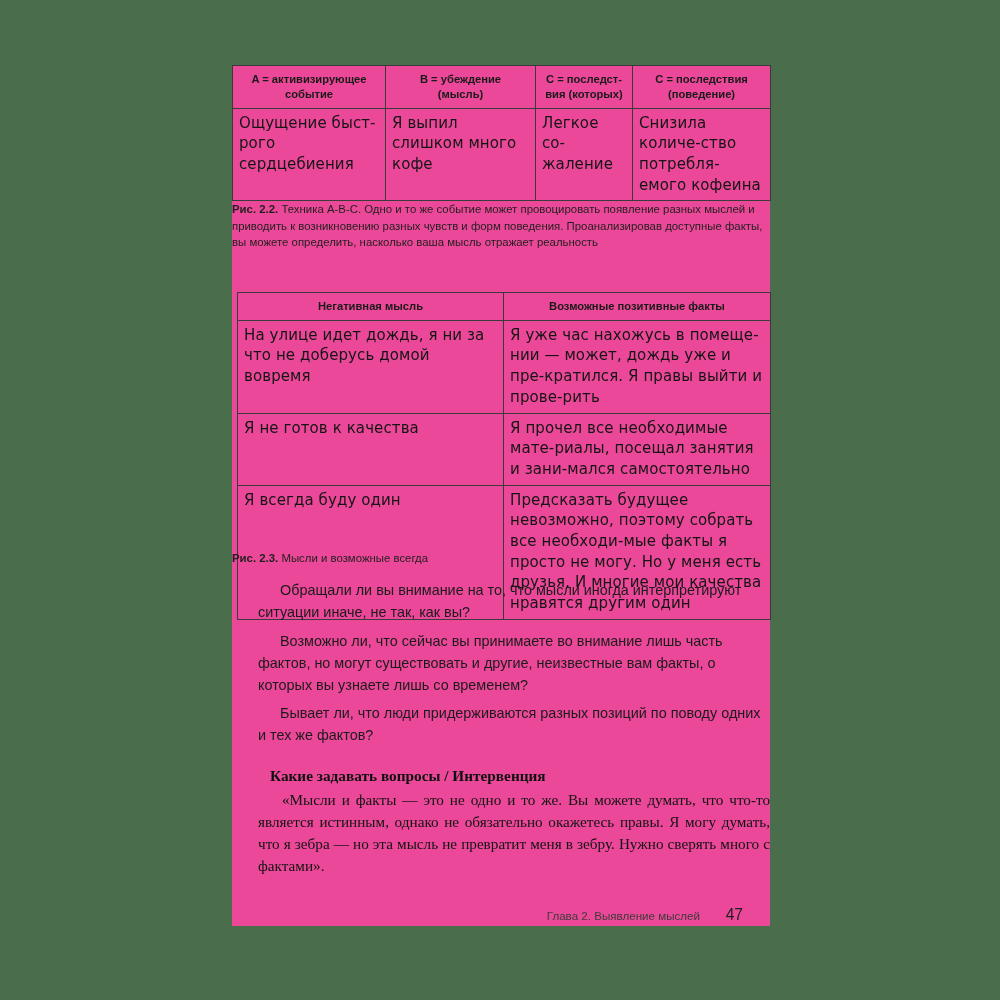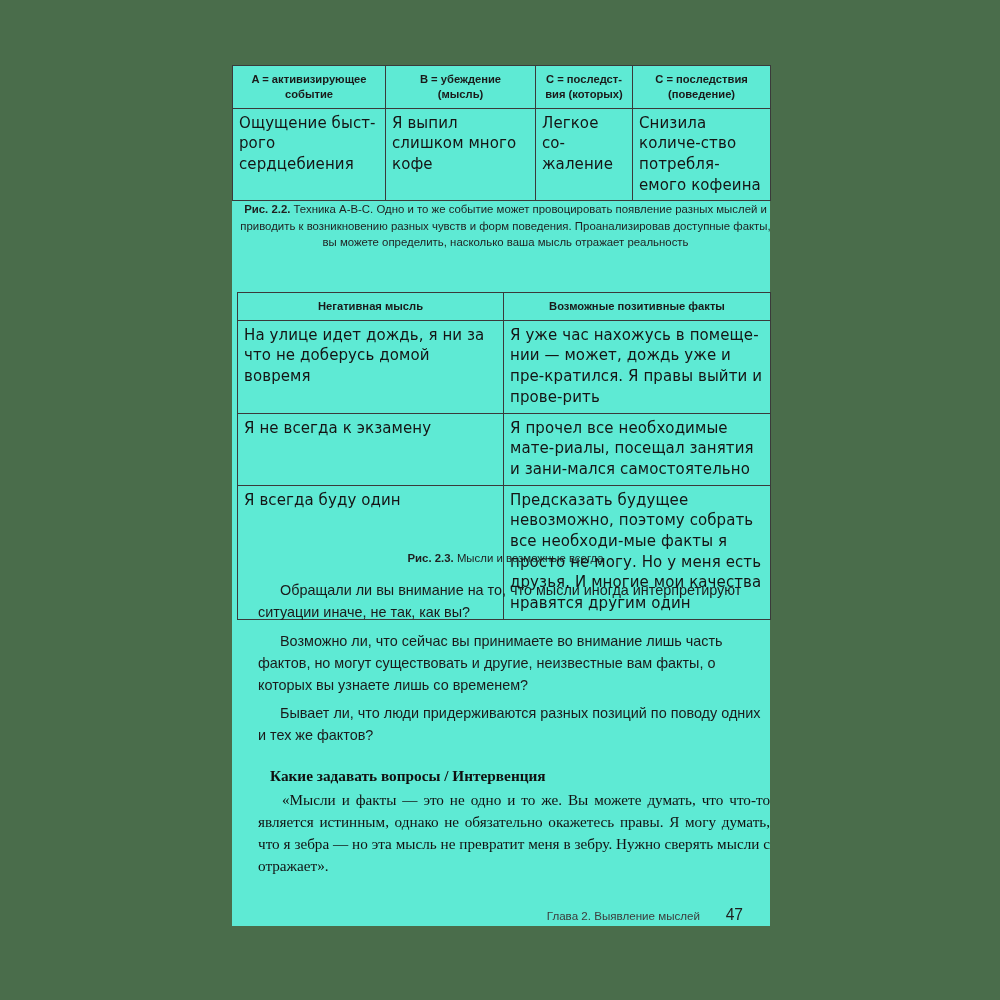--- a/index.html
+++ b/index.html
@@ -14,21 +14,21 @@
     overflow: hidden;
   }
 
   
   .page {
     position: absolute;
     left: 232px;
     top: 65px;
     width: 538px;
     height: 861px;
-    background: #5eead4;
+    background: #ec4899;
     box-sizing: border-box;
   }
 
   .page-inner {
     position: relative;
     width: 100%;
     height: 100%;
   }
 
   
@@ -73,21 +73,21 @@
   .table-abc col.c1 { width: 153px; }
   .table-abc col.c2 { width: 150px; }
   .table-abc col.c3 { width: 97px; }
   .table-abc col.c4 { width: 138px; }
   .table-abc td { height: 62px; }
 
   
   .fig-caption {
     position: absolute;
     width: 547px;
-    text-align: center;
+    text-align: left;
     font-family: "Liberation Sans", sans-serif;
     font-size: 11.4px;
     line-height: 1.45;
     color: #1f1f1f;
   }
   .fig-caption .fig-label {
     font-weight: bold;
   }
   #caption-22 { left: 0; top: 136px; }
   #caption-23 { left: 0; top: 485px; }
@@ -239,21 +239,21 @@
             <th>Негативная мысль</th>
             <th>Возможные позитивные факты</th>
           </tr>
         </thead>
         <tbody>
           <tr class="row-h1">
             <td>На улице идет дождь, я ни за что не доберусь домой вовремя</td>
             <td>Я уже час нахожусь в помеще-нии — может, дождь уже и пре-кратился. Я правы выйти и прове-рить</td>
           </tr>
           <tr class="row-h2">
-            <td>Я не всегда к экзамену</td>
+            <td>Я не готов к качества</td>
             <td>Я прочел все необходимые мате-риалы, посещал занятия и зани-мался самостоятельно</td>
           </tr>
           <tr class="row-h3">
             <td>Я всегда буду один</td>
             <td>Предсказать будущее невозможно, поэтому собрать все необходи-мые факты я просто не могу. Но у меня есть друзья. И многие мои качества нравятся другим один</td>
           </tr>
         </tbody>
       </table>
     </div>
 
@@ -261,21 +261,21 @@
       <span class="fig-label">Рис. 2.3.</span><span> Мысли и возможные всегда</span>
     </div>
 
     <div class="body-block">
       <p class="para">Обращали ли вы внимание на то, что мысли иногда интерпретируют ситуации иначе, не так, как вы?</p>
       <p class="para">Возможно ли, что сейчас вы принимаете во внимание лишь часть фактов, но могут существовать и другие, неизвестные вам факты, о которых вы узнаете лишь со временем?</p>
       <p class="para">Бывает ли, что люди придерживаются разных позиций по поводу одних и тех же фактов?</p>
 
       <h3 class="subhead">Какие задавать вопросы / Интервенция</h3>
 
-      <p class="serif-para">«Мысли и факты — это не одно и то же. Вы можете думать, что что-то является истинным, однако не обязательно окажетесь правы. Я могу думать, что я зебра — но эта мысль не превратит меня в зебру. Нужно сверять мысли с отражает».</p>
+      <p class="serif-para">«Мысли и факты — это не одно и то же. Вы можете думать, что что-то является истинным, однако не обязательно окажетесь правы. Я могу думать, что я зебра — но эта мысль не превратит меня в зебру. Нужно сверять много с фактами».</p>
     </div>
 
     <div class="footer">
       <span class="footer-chapter">Глава 2. Выявление мыслей</span>
       <span class="footer-pageno">47</span>
     </div>
 
   </div>
 </div>
 

